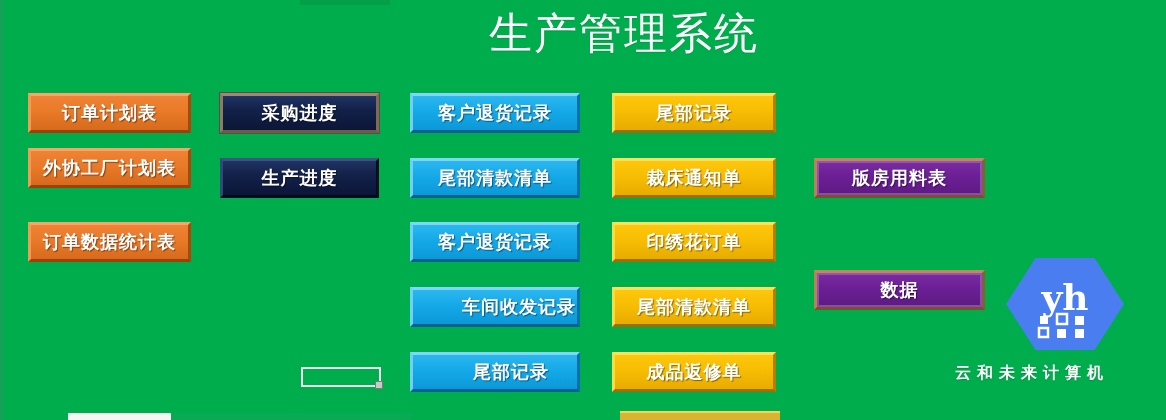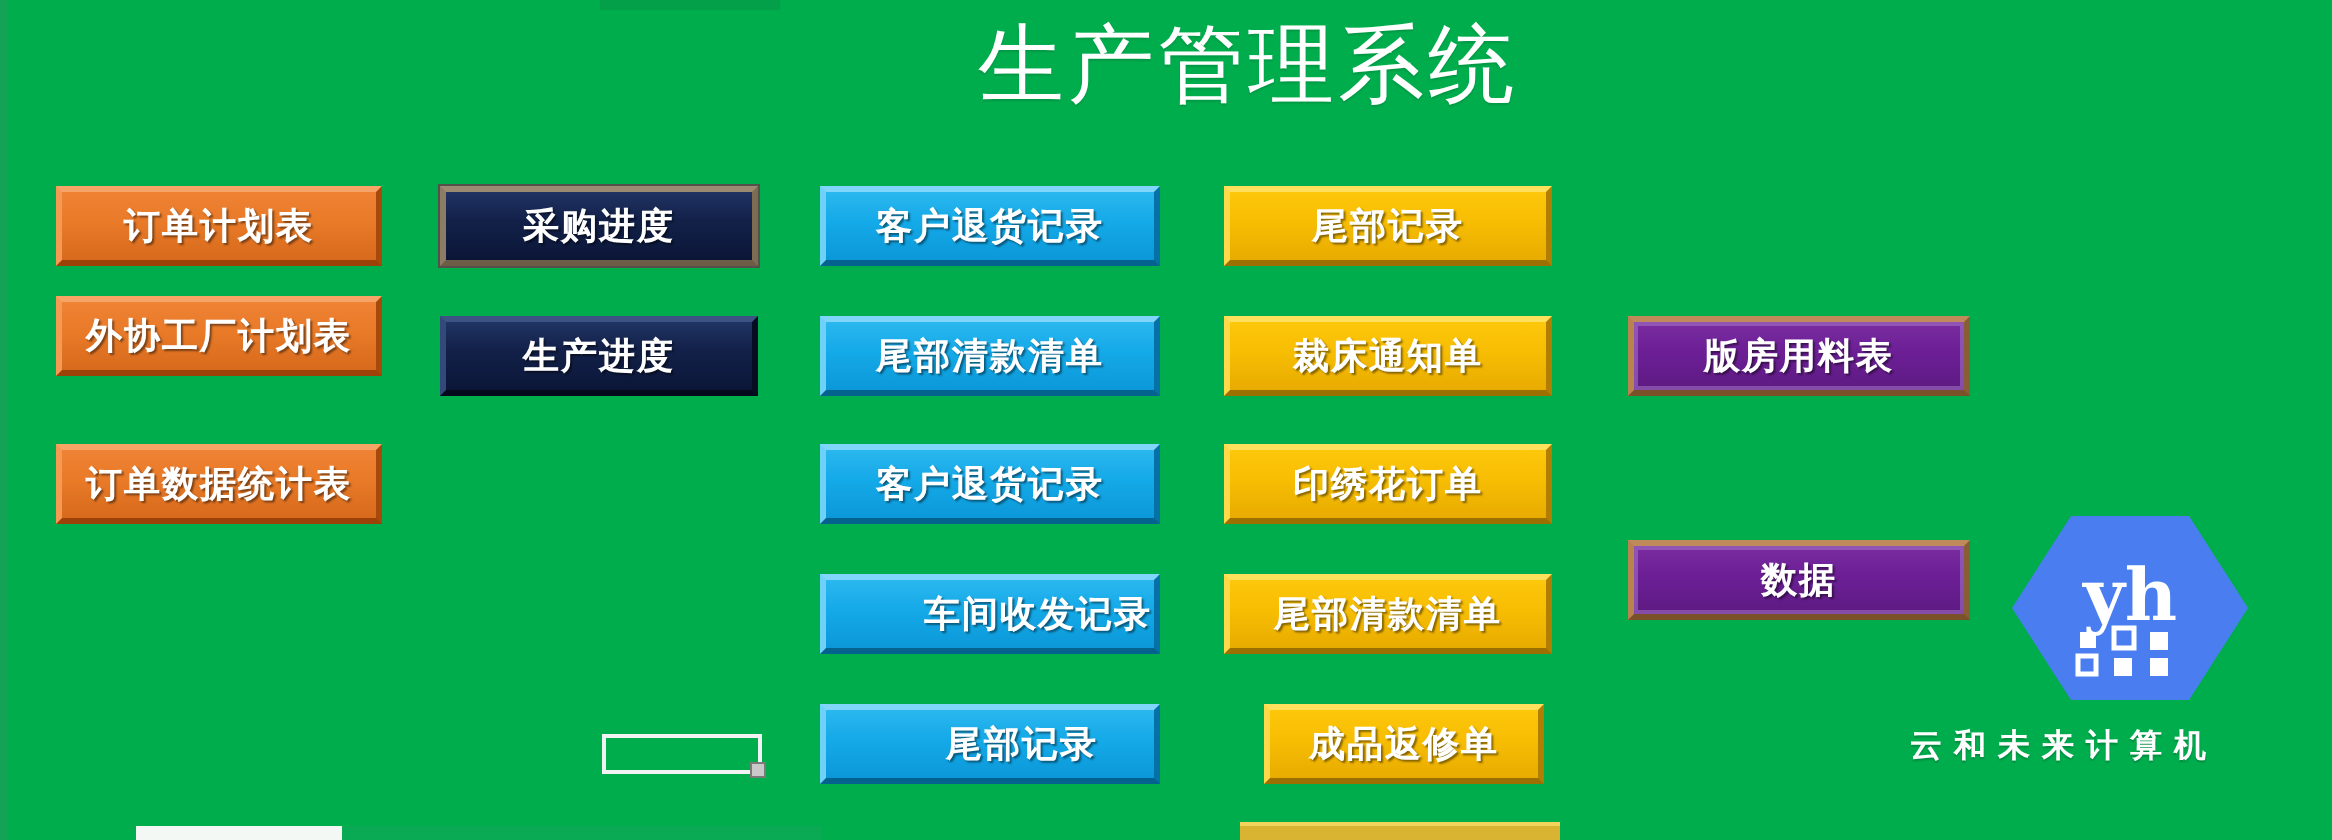--- a/index.html
+++ b/index.html
@@ -159,21 +159,21 @@
   </div>
   <div class="btn gold" style="left:612px;top:158px;width:164px;">
     <span>裁床通知单</span>
   </div>
   <div class="btn gold" style="left:612px;top:222px;width:164px;">
     <span>印绣花订单</span>
   </div>
   <div class="btn gold" style="left:612px;top:287px;width:164px;">
     <span>尾部清款清单</span>
   </div>
-  <div class="btn gold" style="left:612px;top:352px;width:140px;margin-left:20px;">
+  <div class="btn gold" style="left:612px;top:352px;width:164px;">
     <span>成品返修单</span>
   </div>
 
   <div class="btn purple" style="left:814px;top:158px;width:171px;">
     <span>版房用料表</span>
   </div>
   <div class="btn purple" style="left:814px;top:222px;width:171px;margin-top:48px;">
     <span>数据</span>
   </div>
 

